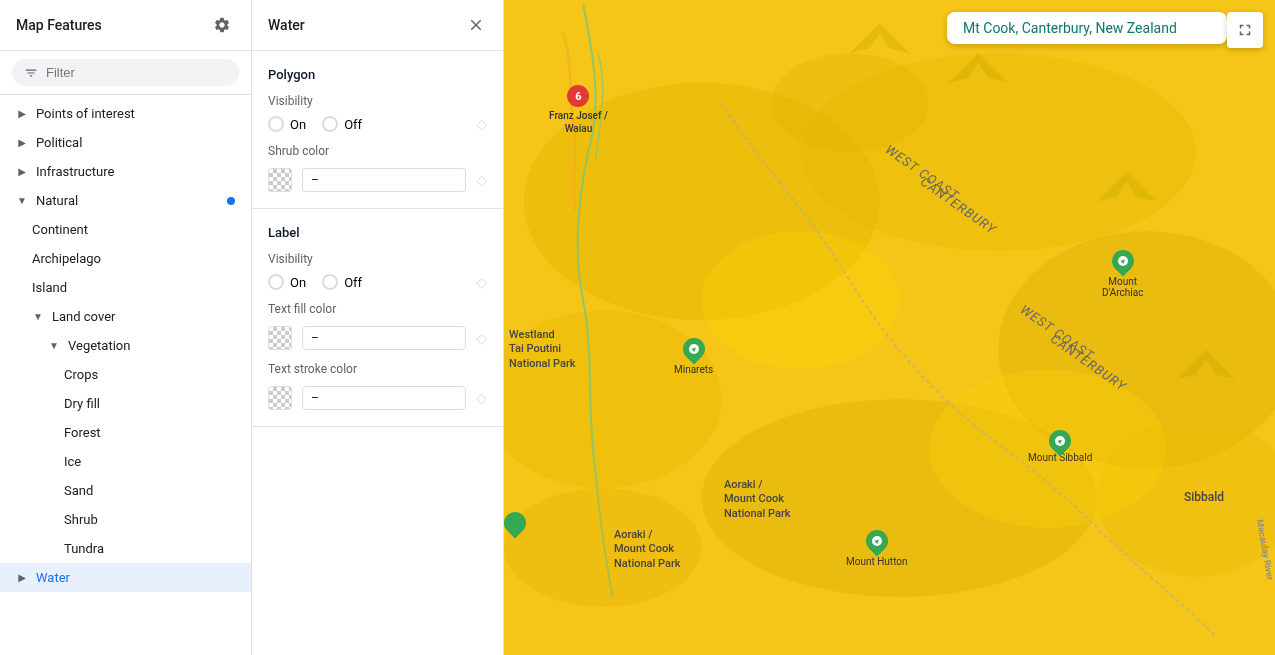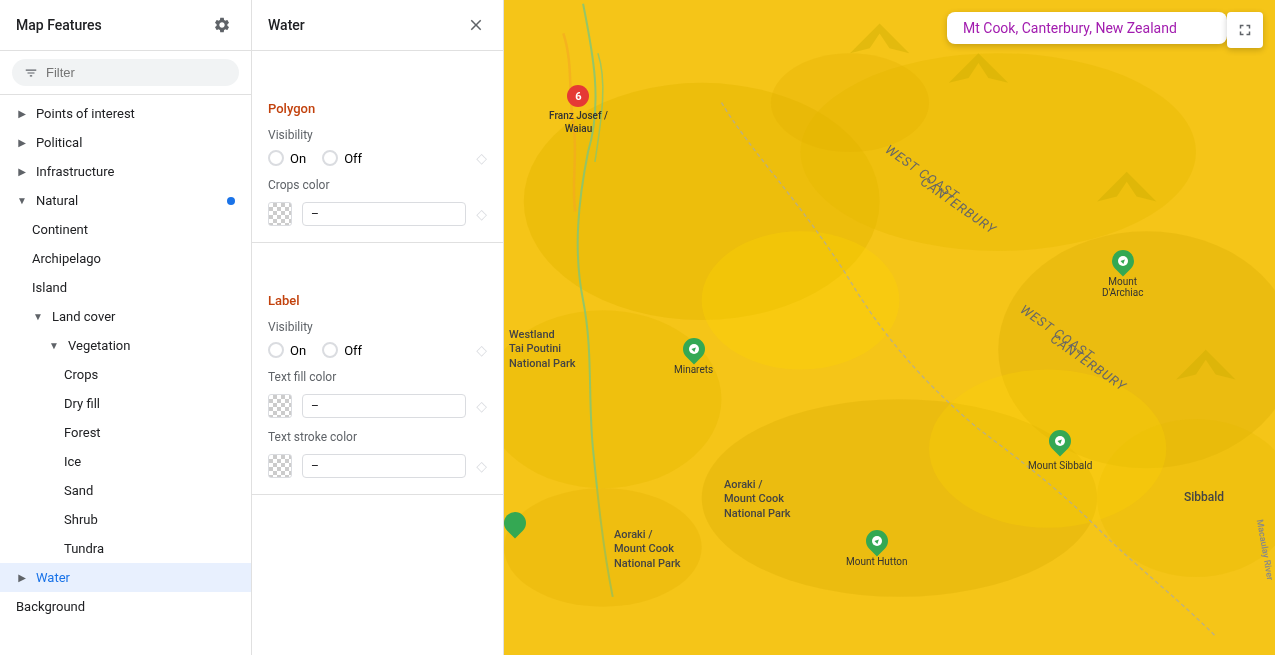--- a/index.html
+++ b/index.html
@@ -131,23 +131,22 @@
       display: flex;
       align-items: center;
     }
     .panel-section {
       padding: 16px;
       border-bottom: 1px solid #e0e0e0;
     }
     .section-title {
       font-size: 13px;
       font-weight: 500;
-      color: #c2410c;
+      color: #0f172a;
       margin-bottom: 12px;
-      margin-top: 34px;
     }
     .field-label {
       font-size: 12px;
       color: #5f6368;
       margin-bottom: 8px;
     }
     .visibility-row {
       display: flex;
       align-items: center;
       gap: 16px;
@@ -221,21 +220,21 @@
     }
     .search-box {
       position: absolute;
       top: 12px;
       right: 48px;
       background: #fff;
       border-radius: 8px;
       box-shadow: 0 2px 6px rgba(0,0,0,0.2);
       padding: 8px 16px;
       font-size: 14px;
-      color: #a21caf;
+      color: #0f766e;
       min-width: 280px;
       z-index: 10;
     }
 
     
     .map-label {
       position: absolute;
       font-size: 11px;
       color: #555;
       font-weight: 500;
@@ -343,23 +342,20 @@
 
     <div class="nav-item level-3">
       <span>Tundra</span>
     </div>
 
     <div class="nav-item active">
       <span class="chevron">▶</span>
       <span>Water</span>
     </div>
 
-    <div class="nav-item">
-      <span>Background</span>
-    </div>
   </nav>
 </div>
 
 <div class="panel">
   <div class="panel-header">
     <span class="panel-title">Water</span>
     <button class="close-btn">
       <svg width="18" height="18" viewBox="0 0 24 24" fill="#5f6368">
         <path d="M19 6.41L17.59 5 12 10.59 6.41 5 5 6.41 10.59 12 5 17.59 6.41 19 12 13.41 17.59 19 19 17.59 13.41 12z"></path>
       </svg>
@@ -375,21 +371,21 @@
           <span class="radio-circle"></span>
           <span>On</span>
         </label>
         <label class="radio-option">
           <span class="radio-circle"></span>
           <span>Off</span>
         </label>
       </div>
       <span class="diamond-icon">◇</span>
     </div>
-    <div class="field-label" style="margin-top:12px;">Crops color</div>
+    <div class="field-label" style="margin-top:12px;">Shrub color</div>
     <div class="color-row">
       <div class="color-swatch"></div>
       <div class="color-value">–</div>
       <span class="diamond-icon">◇</span>
     </div>
   </div>
 
   <div class="panel-section">
     <div class="section-title">Label</div>
     <div class="field-label">Visibility</div>
@@ -505,21 +501,21 @@
     </div>
     <div style="font-size:10px;color:#333;margin-top:4px;text-align:left;">Minarets</div>
   </div>
 
   <div style="position:absolute;top:430px;left:524px;display:flex;flex-direction:column;align-items:center;">
     <div style="width:22px;height:22px;background:#34a853;border-radius:50% 50% 50% 0;transform:rotate(-45deg);display:flex;align-items:center;justify-content:center;">
       <div style="width:10px;height:10px;background:#fff;border-radius:50%;transform:rotate(45deg);display:flex;align-items:center;justify-content:center;">
         <span style="transform:rotate(45deg);font-size:7px;color:#34a853;">▲</span>
       </div>
     </div>
-    <div style="font-size:10px;color:#333;margin-top:8px;text-align:center;">Mount Sibbald</div>
+    <div style="font-size:10px;color:#333;margin-top:0;text-align:center;">Mount Sibbald</div>
   </div>
 
   <div style="position:absolute;top:530px;left:342px;display:flex;flex-direction:column;align-items:center;">
     <div style="width:22px;height:22px;background:#34a853;border-radius:50% 50% 50% 0;transform:rotate(-45deg);display:flex;align-items:center;justify-content:center;">
       <div style="width:10px;height:10px;background:#fff;border-radius:50%;transform:rotate(45deg);display:flex;align-items:center;justify-content:center;">
         <span style="transform:rotate(45deg);font-size:7px;color:#34a853;">▲</span>
       </div>
     </div>
     <div style="font-size:10px;color:#333;margin-top:4px;text-align:center;">Mount Hutton</div>
   </div>

